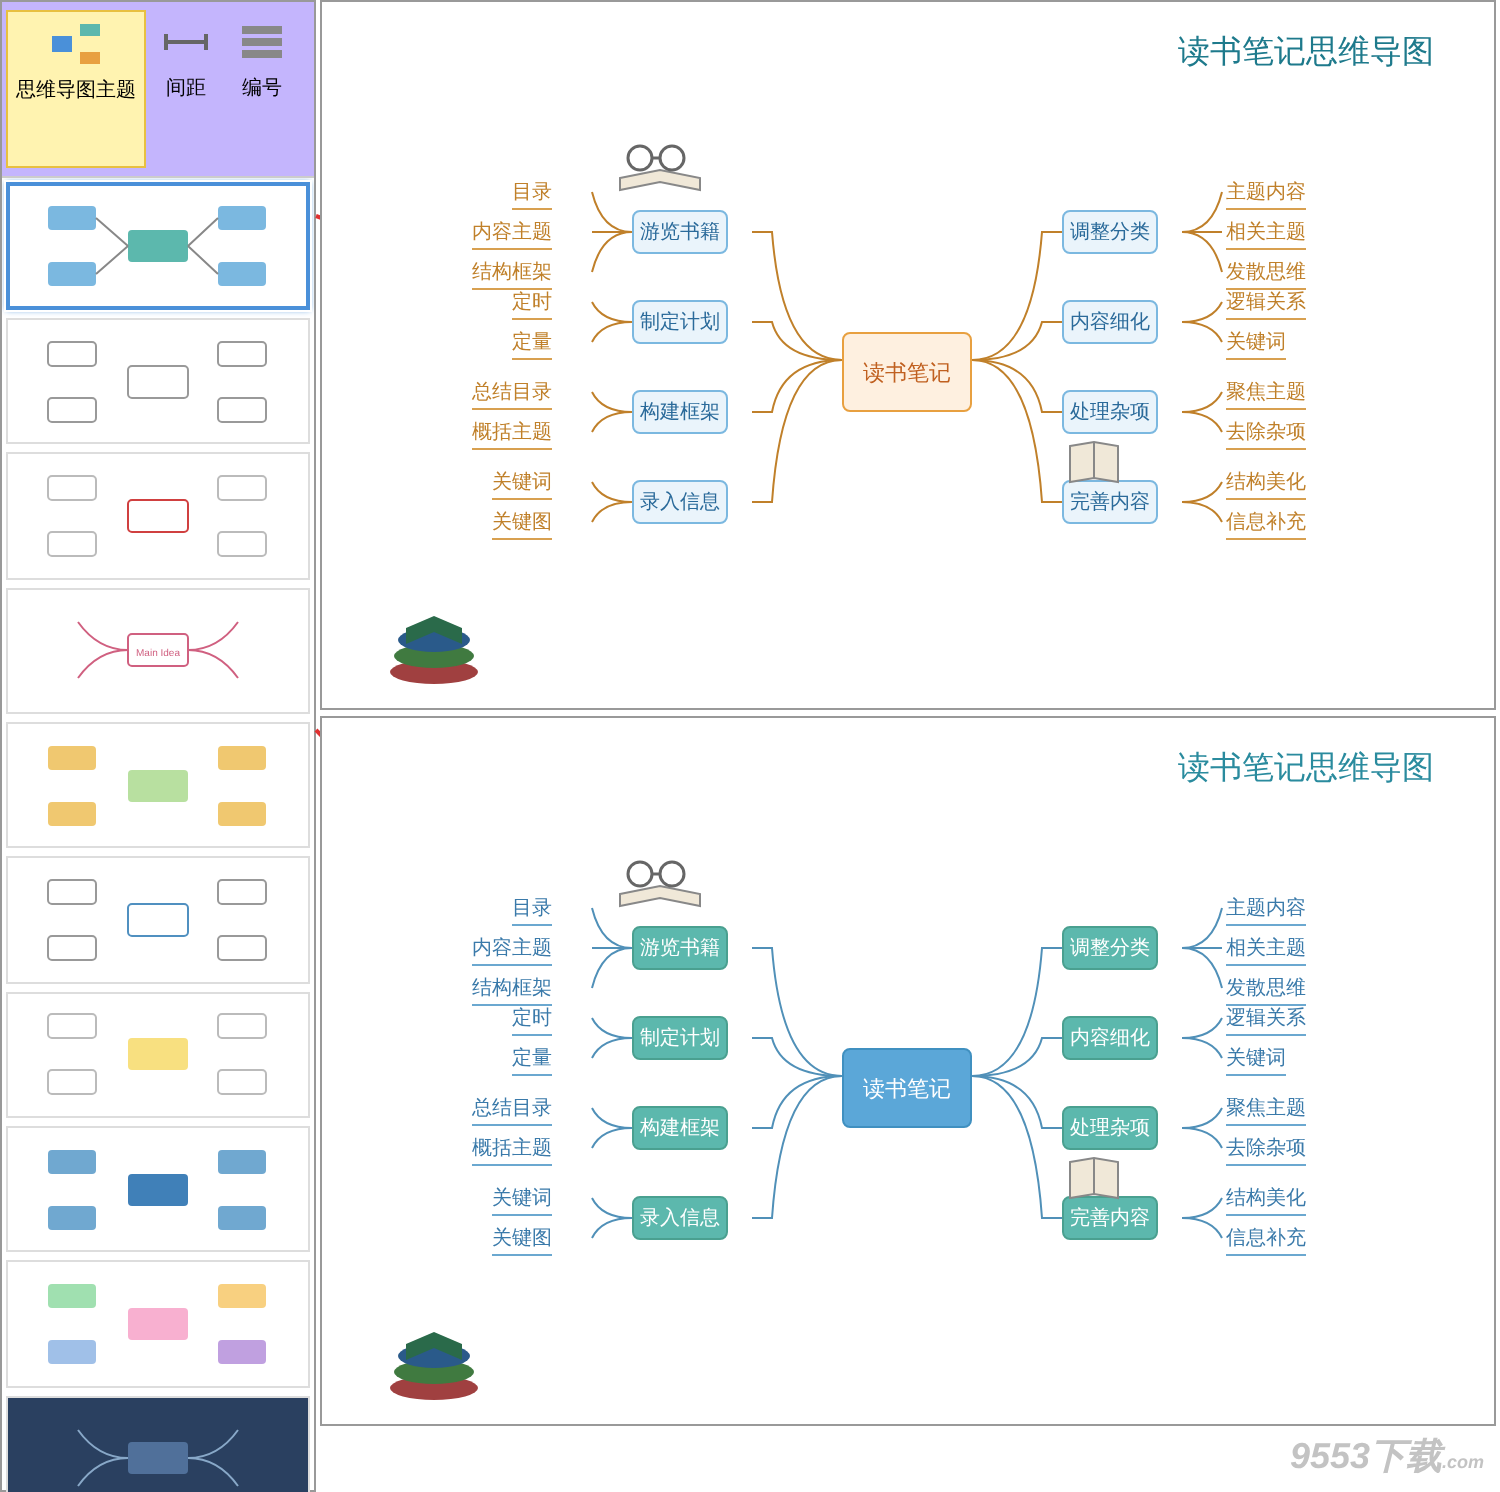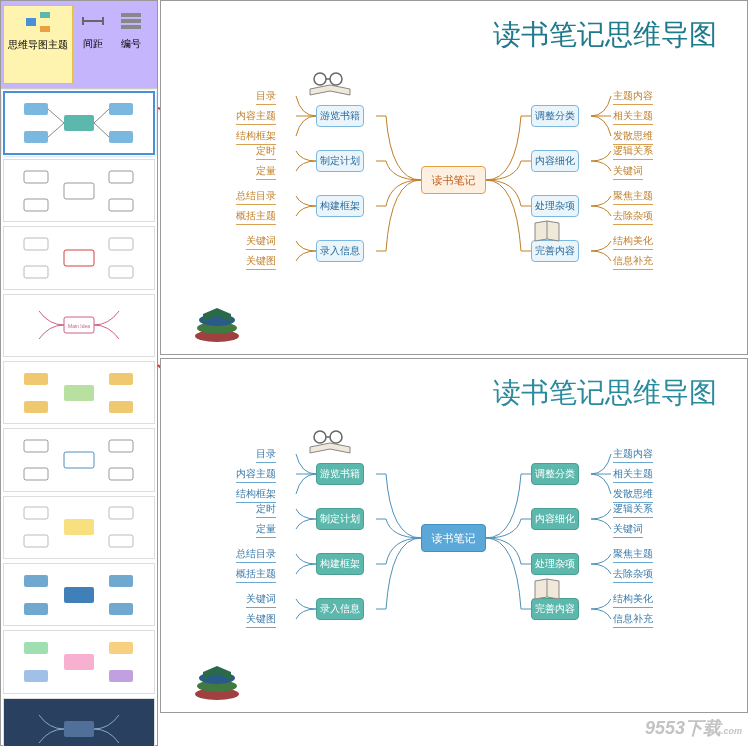--- a/index.html
+++ b/index.html
@@ -12,25 +12,25 @@
     .ribbon-icon { width: 28px; height: 28px; margin-bottom: 2px; }
     .ribbon-label { font-size: 10px; }
     
     .template-list { height: calc(100% - 70px); overflow-y: auto; padding: 2px; display: flex; flex-direction: column; gap: 4px; }
     .template-thumb { width: 100%; height: 68px; border: 1px solid #ddd; background: #fff; cursor: pointer; position: relative; display: flex; align-items: center; justify-content: center; }
     .template-thumb.selected { border: 2px solid #4a90d9; box-shadow: 0 0 0 1px #fff, 0 0 3px #4a90d9; }
     
     .canvas-top { position: absolute; left: 160px; top: 0; width: 588px; height: 355px; border: 1px solid #999; background: #fff; }
     .canvas-bottom { position: absolute; left: 160px; top: 358px; width: 588px; height: 355px; border: 1px solid #999; background: #fff; }
     
-    .canvas-title { position: absolute; right: 30px; top: 15px; font-size: 28px; color: #1e7a8c; }
+    .canvas-title { position: absolute; right: 30px; top: 15px; font-size: 16px; color: #1e7a8c; }
     .canvas-title.teal { color: #2a8b9e; }
     
     .mindmap { position: absolute; top: 60px; left: 20px; width: 550px; height: 260px; }
-    .center-node { position: absolute; left: 240px; top: 105px; width: 65px; height: 28px; border-radius: 4px; display: flex; align-items: center; justify-content: center; font-size: 11px; }
+    .center-node { position: absolute; left: 240px; top: 105px; width: 65px; height: 40px; border-radius: 4px; display: flex; align-items: center; justify-content: center; font-size: 11px; }
     .center-orange { background: #fef0e0; border: 1px solid #e8a040; color: #c06020; }
     .center-blue { background: #5ba7d8; color: #fff; border: 1px solid #4090c0; }
     
     .branch-node { position: absolute; width: 48px; height: 22px; border-radius: 4px; display: flex; align-items: center; justify-content: center; font-size: 10px; }
     .bn-blue1 { background: #eaf4fb; border: 1px solid #7bb8e0; color: #2a6a9a; }
     .bn-teal1 { background: #5cb8ad; color: #fff; border: 1px solid #4aa090; }
     
     .leaf-label { position: absolute; font-size: 10px; white-space: nowrap; }
     .leaf-orange { color: #c0802a; border-bottom: 1px solid #d8a050; padding-bottom: 1px; }
     .leaf-blue { color: #3a7aaa; border-bottom: 1px solid #6ba8d0; padding-bottom: 1px; }

